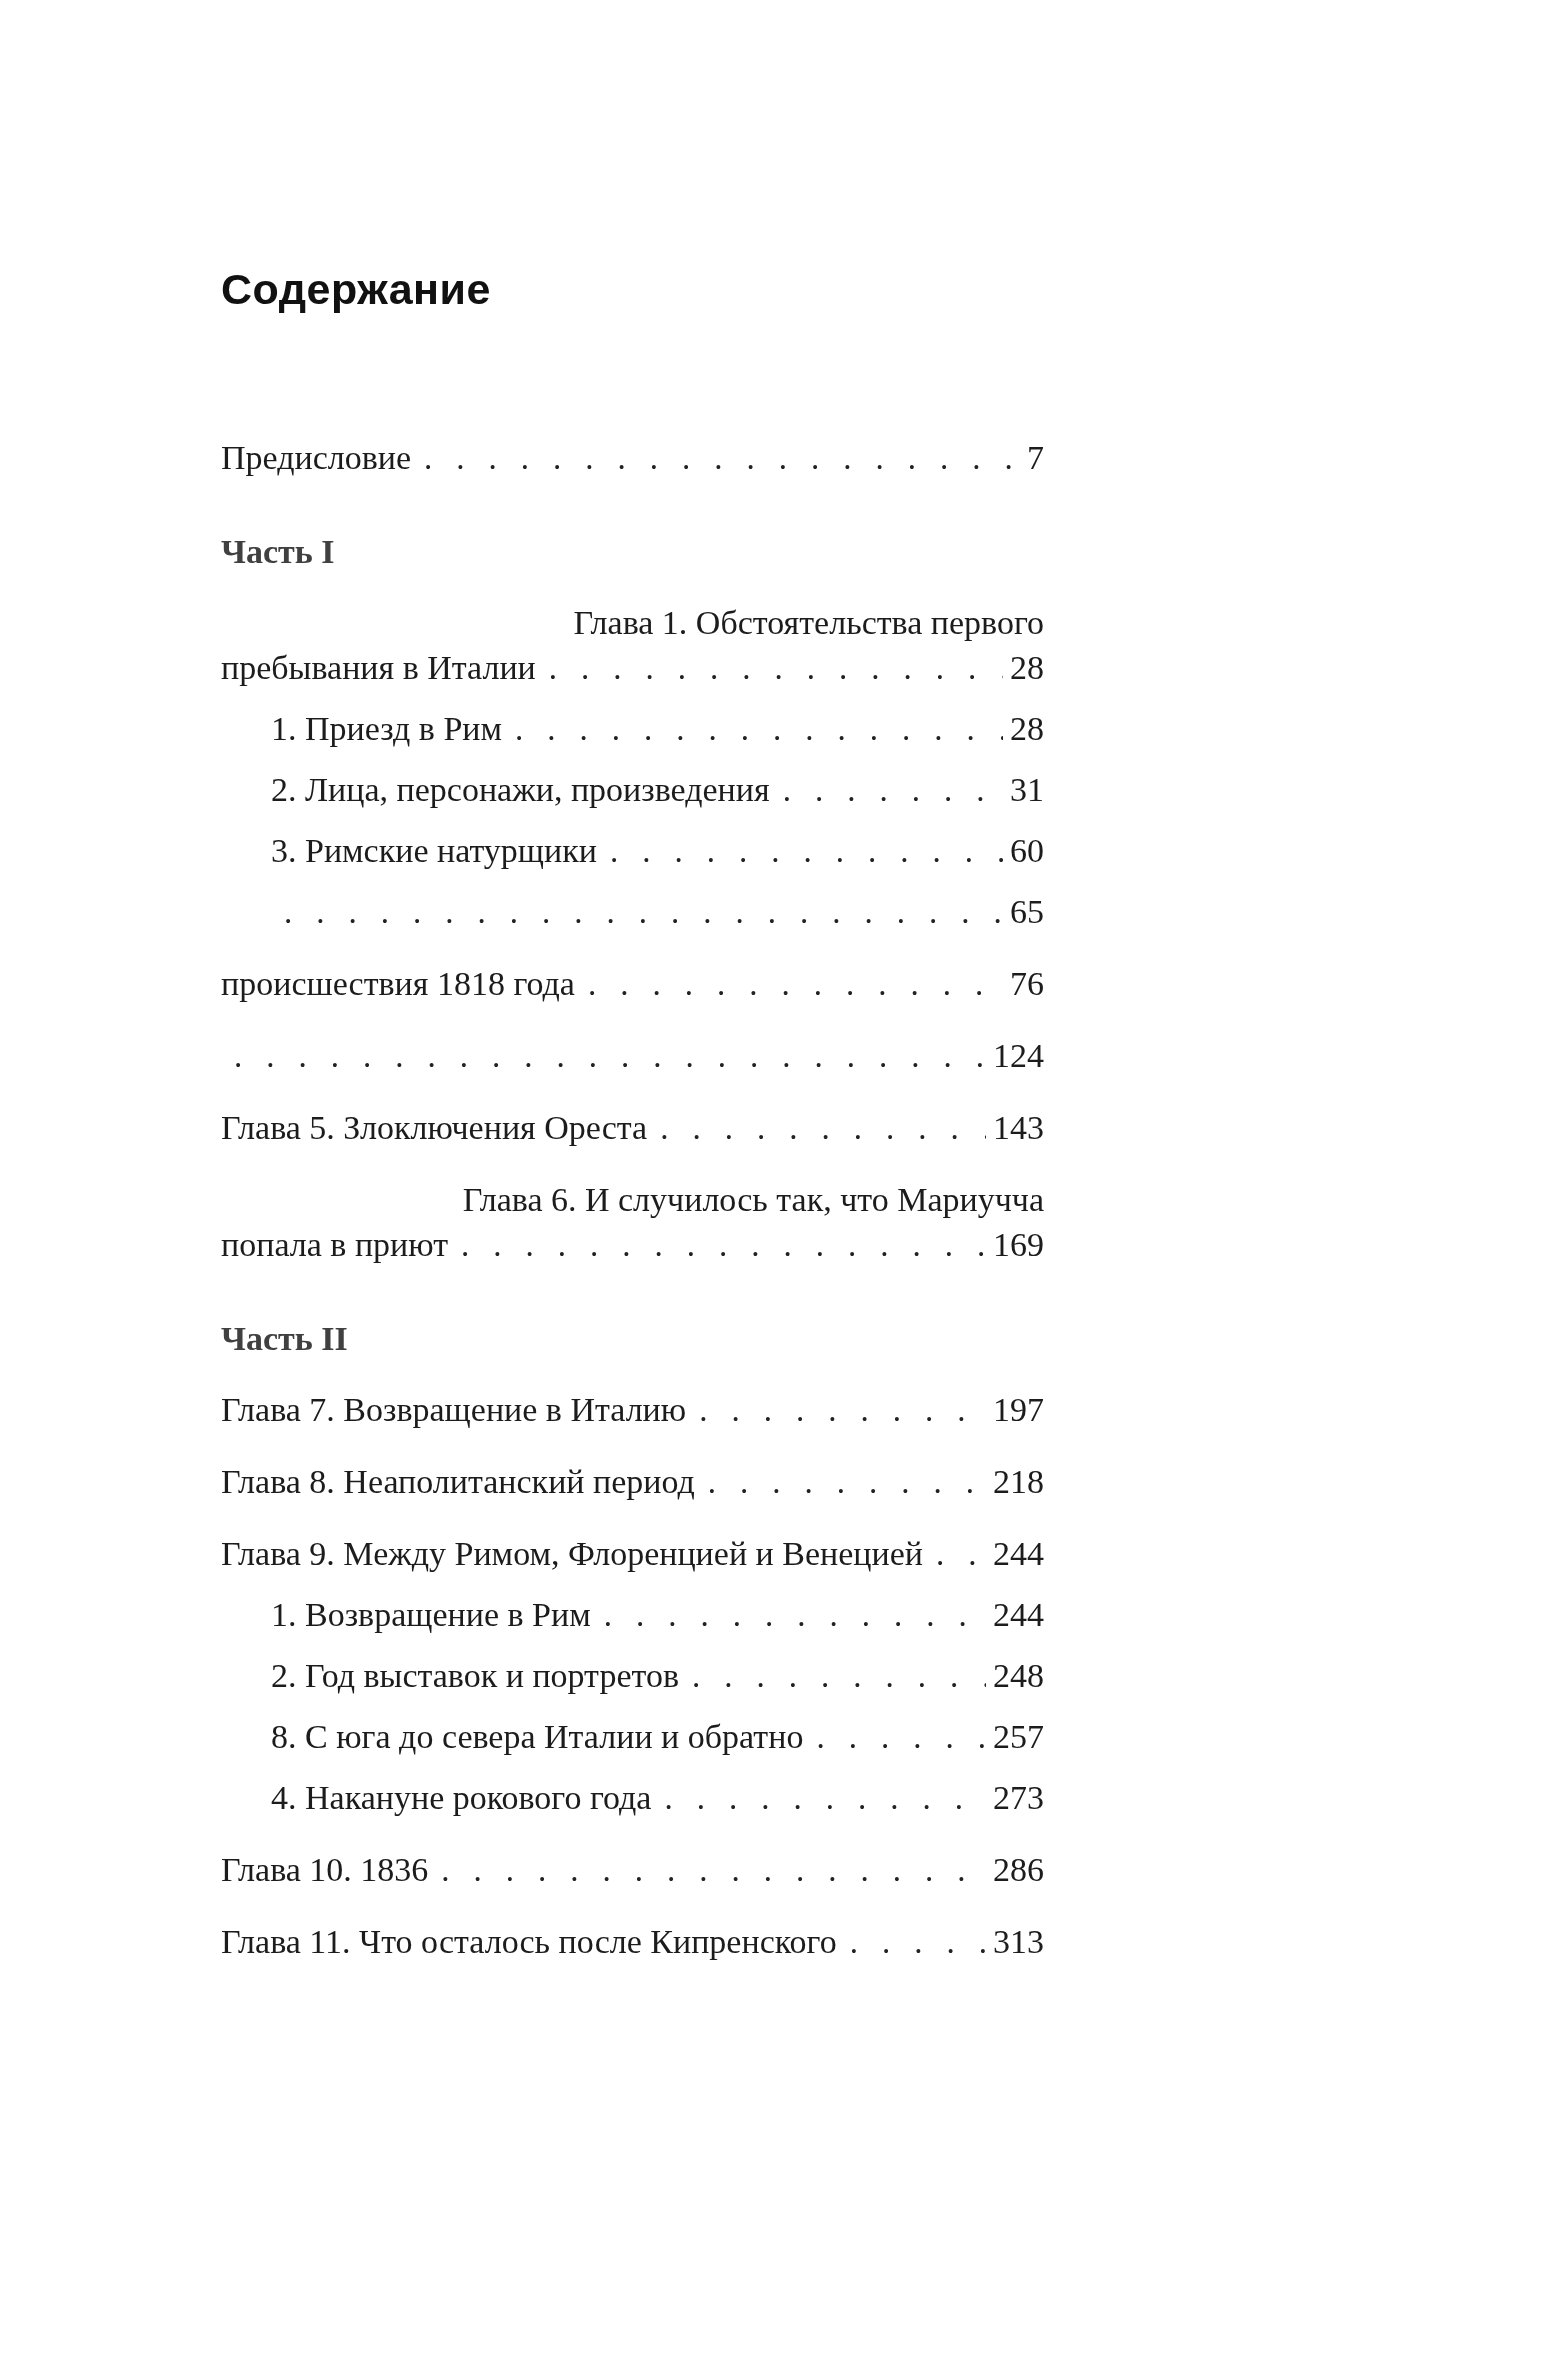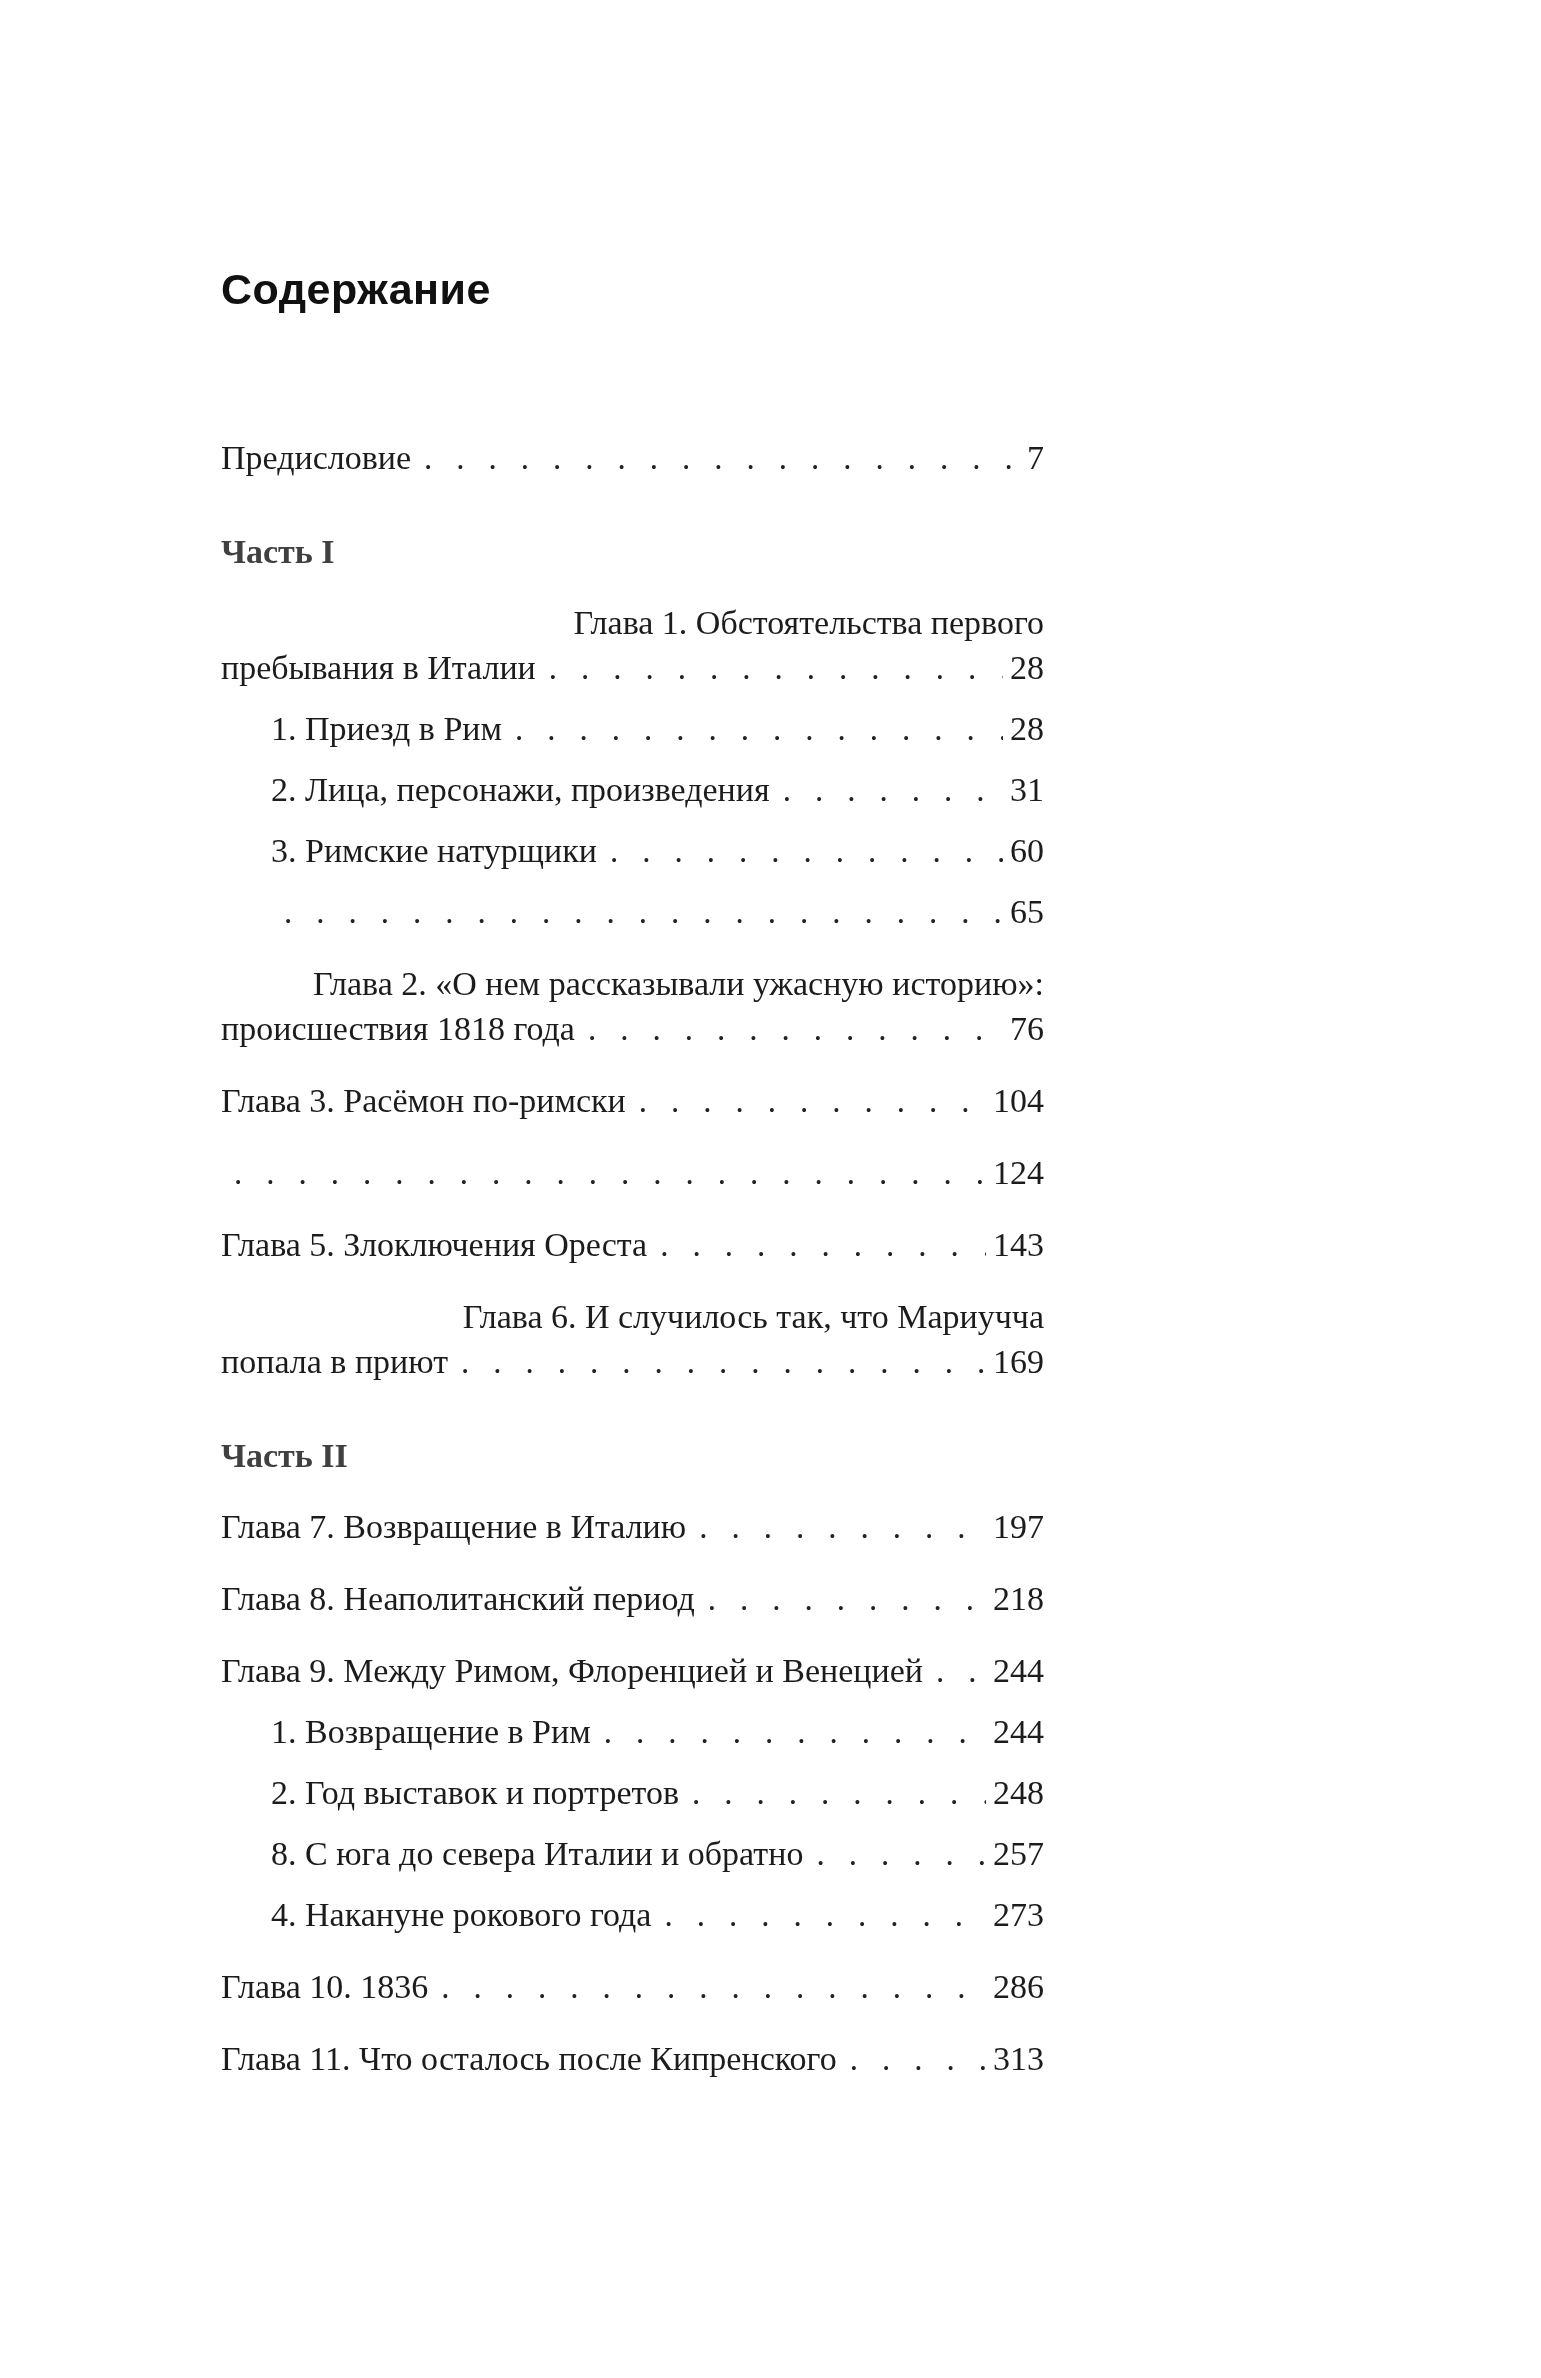--- a/index.html
+++ b/index.html
@@ -118,32 +118,24 @@
           <span class="num">60</span>
         </div>
       </div>
       <div class="entry sub">
         <div class="line-flex">
           <span class="leader"></span>
           <span class="num">65</span>
         </div>
       </div>
       <div class="entry">
-        <div class="line">Глава 2. «О нем рассказывали ужасную историю»:</div>
         <div class="line-flex">
           <span class="label">происшествия 1818 года</span>
           <span class="leader"></span>
           <span class="num">76</span>
-        </div>
-      </div>
-      <div class="entry">
-        <div class="line-flex">
-          <span class="label">Глава 3. Расёмон по-римски</span>
-          <span class="leader"></span>
-          <span class="num">104</span>
         </div>
       </div>
       <div class="entry">
         <div class="line-flex">
           <span class="leader"></span>
           <span class="num">124</span>
         </div>
       </div>
       <div class="entry">
         <div class="line-flex">

